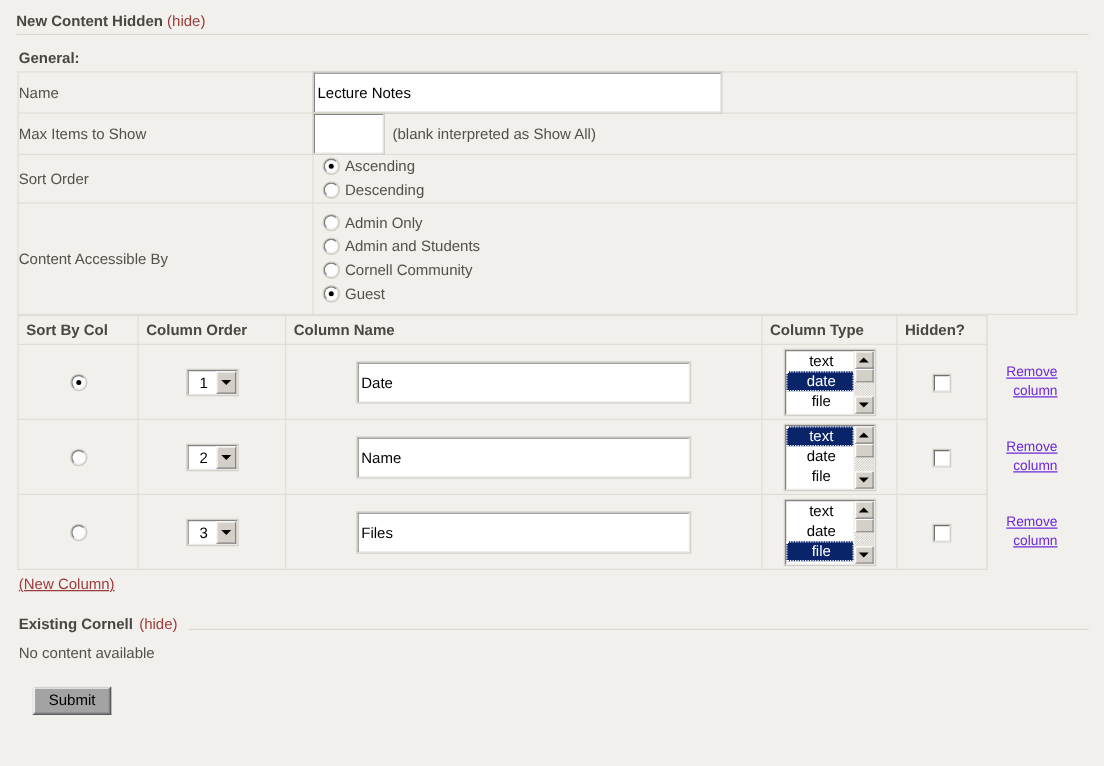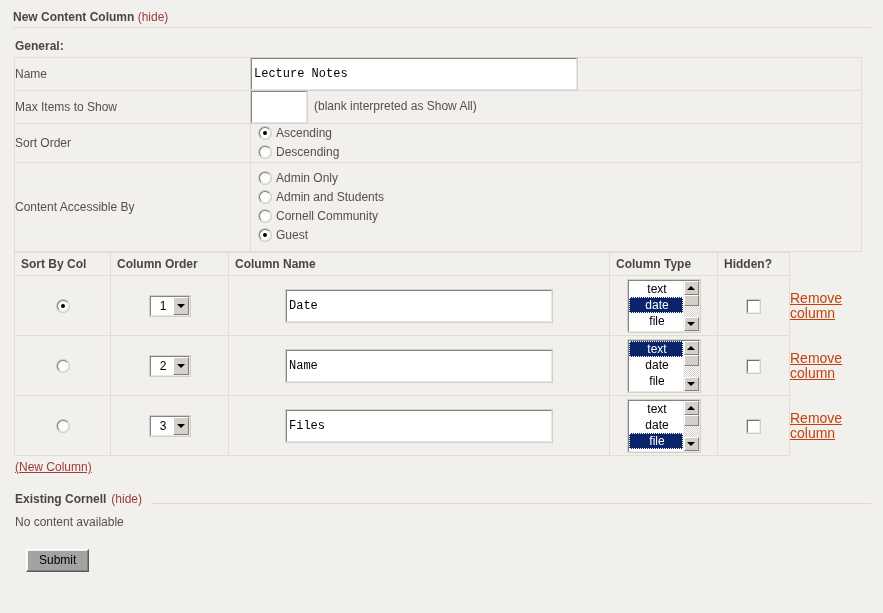--- a/index.html
+++ b/index.html
@@ -71,21 +71,21 @@
   .lbl-cell {
     padding: 6px 0 6px 6px;
     color: #55504a;
   }
   .val-cell {
     padding: 4px 4px 4px 6px;
   }
 
   
   input.w-text {
-    font-family: Liberation Mono, monospace;
+    font-family: Liberation Sans, sans-serif;
     font-size: 12px;
     color: #000;
     background: #ffffff;
     border: 1px solid;
     border-color: #848484 #e8e8e8 #e8e8e8 #848484;
     outline: 1px solid #d4d0c8;
     padding: 15px 2px;
     box-sizing: border-box;
     height: 20px;
     line-height: 16px;
@@ -267,27 +267,27 @@
   }
   table.coltable td {
     border: 1px solid #e2ded6;
     padding: 0;
     height: 59px;
     background: #f1f0ec;
     vertical-align: middle;
   }
   .c-center { text-align: center; }
   .remove-link {
-    color: #c2410c;
+    color: #6d28d9;
     text-decoration: underline;
-    font-size: 14px;
+    font-size: 11px;
     line-height: 15px;
     cursor: pointer;
     display: inline-block;
-    text-align: left;
+    text-align: right;
     width: 56px;
   }
 
   .newcol-link {
     display: inline-block;
     margin: 4px 0 0 3px;
     color: #9e3b3b;
     text-decoration: underline;
     font-size: 12px;
     cursor: pointer;
@@ -330,21 +330,21 @@
   }
   .note { color: #55504a; font-size: 12px; margin-left: 7px; }
 </style>
 </head>
 <body>
 
 <div class="page">
 
   
   <div class="sub-title-row">
-    <span>New Content Column</span>
+    <span>New Content Hidden</span>
     <span class="hide-link">(hide)</span>
   </div>
 
   
   <div class="section-label">General:</div>
 
   <table class="grid">
     <colgroup>
         <col style="width:236px">
         <col>

